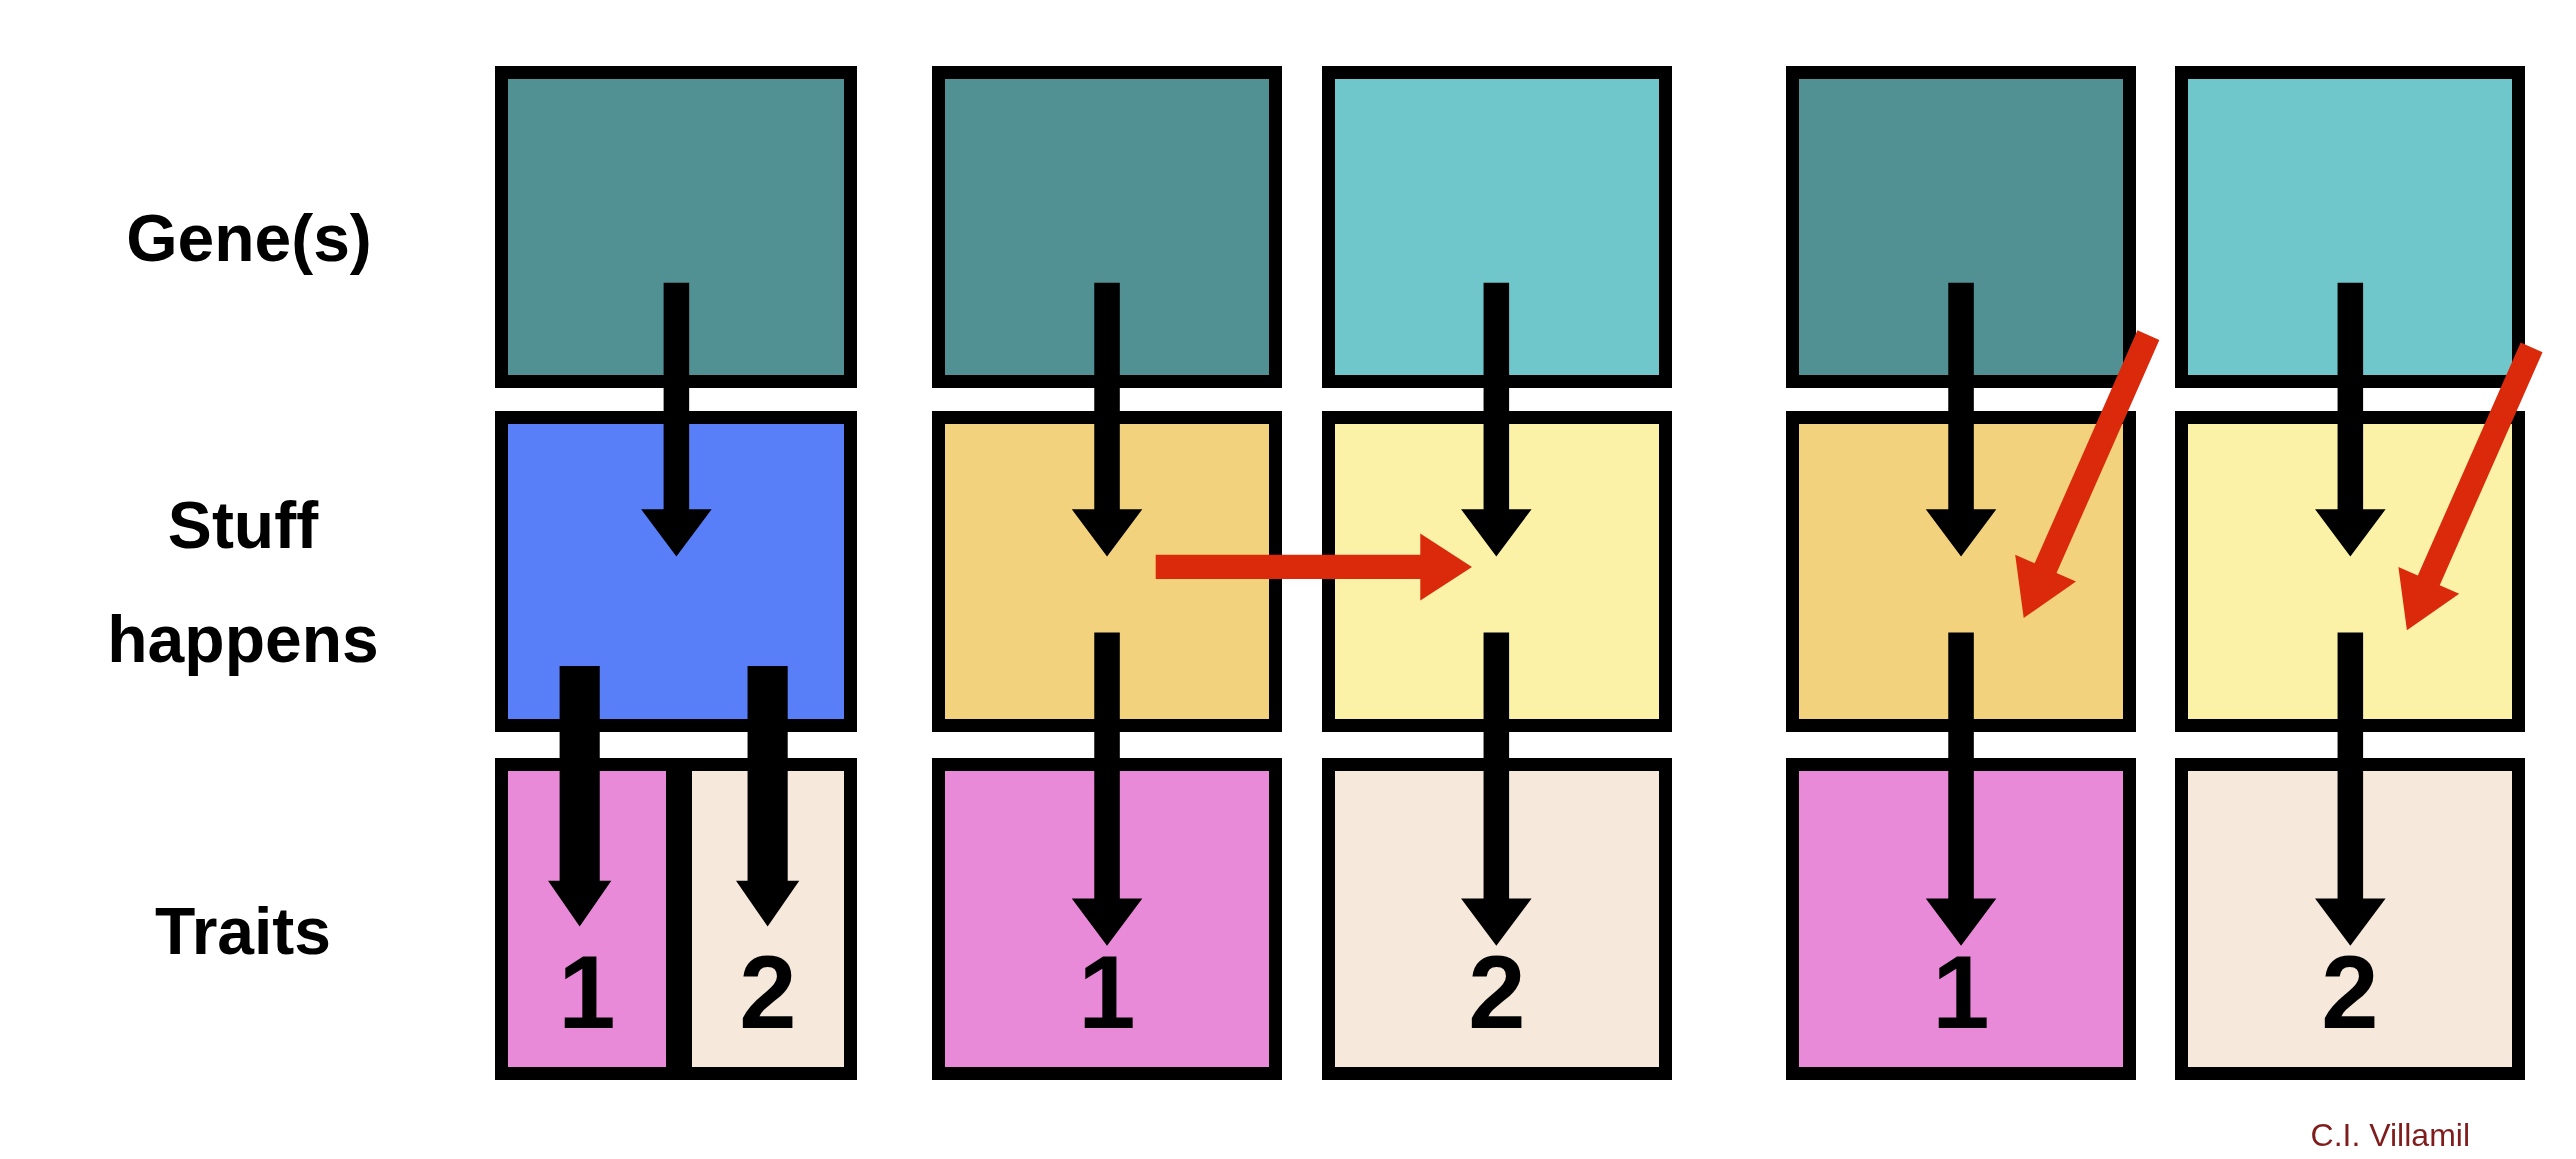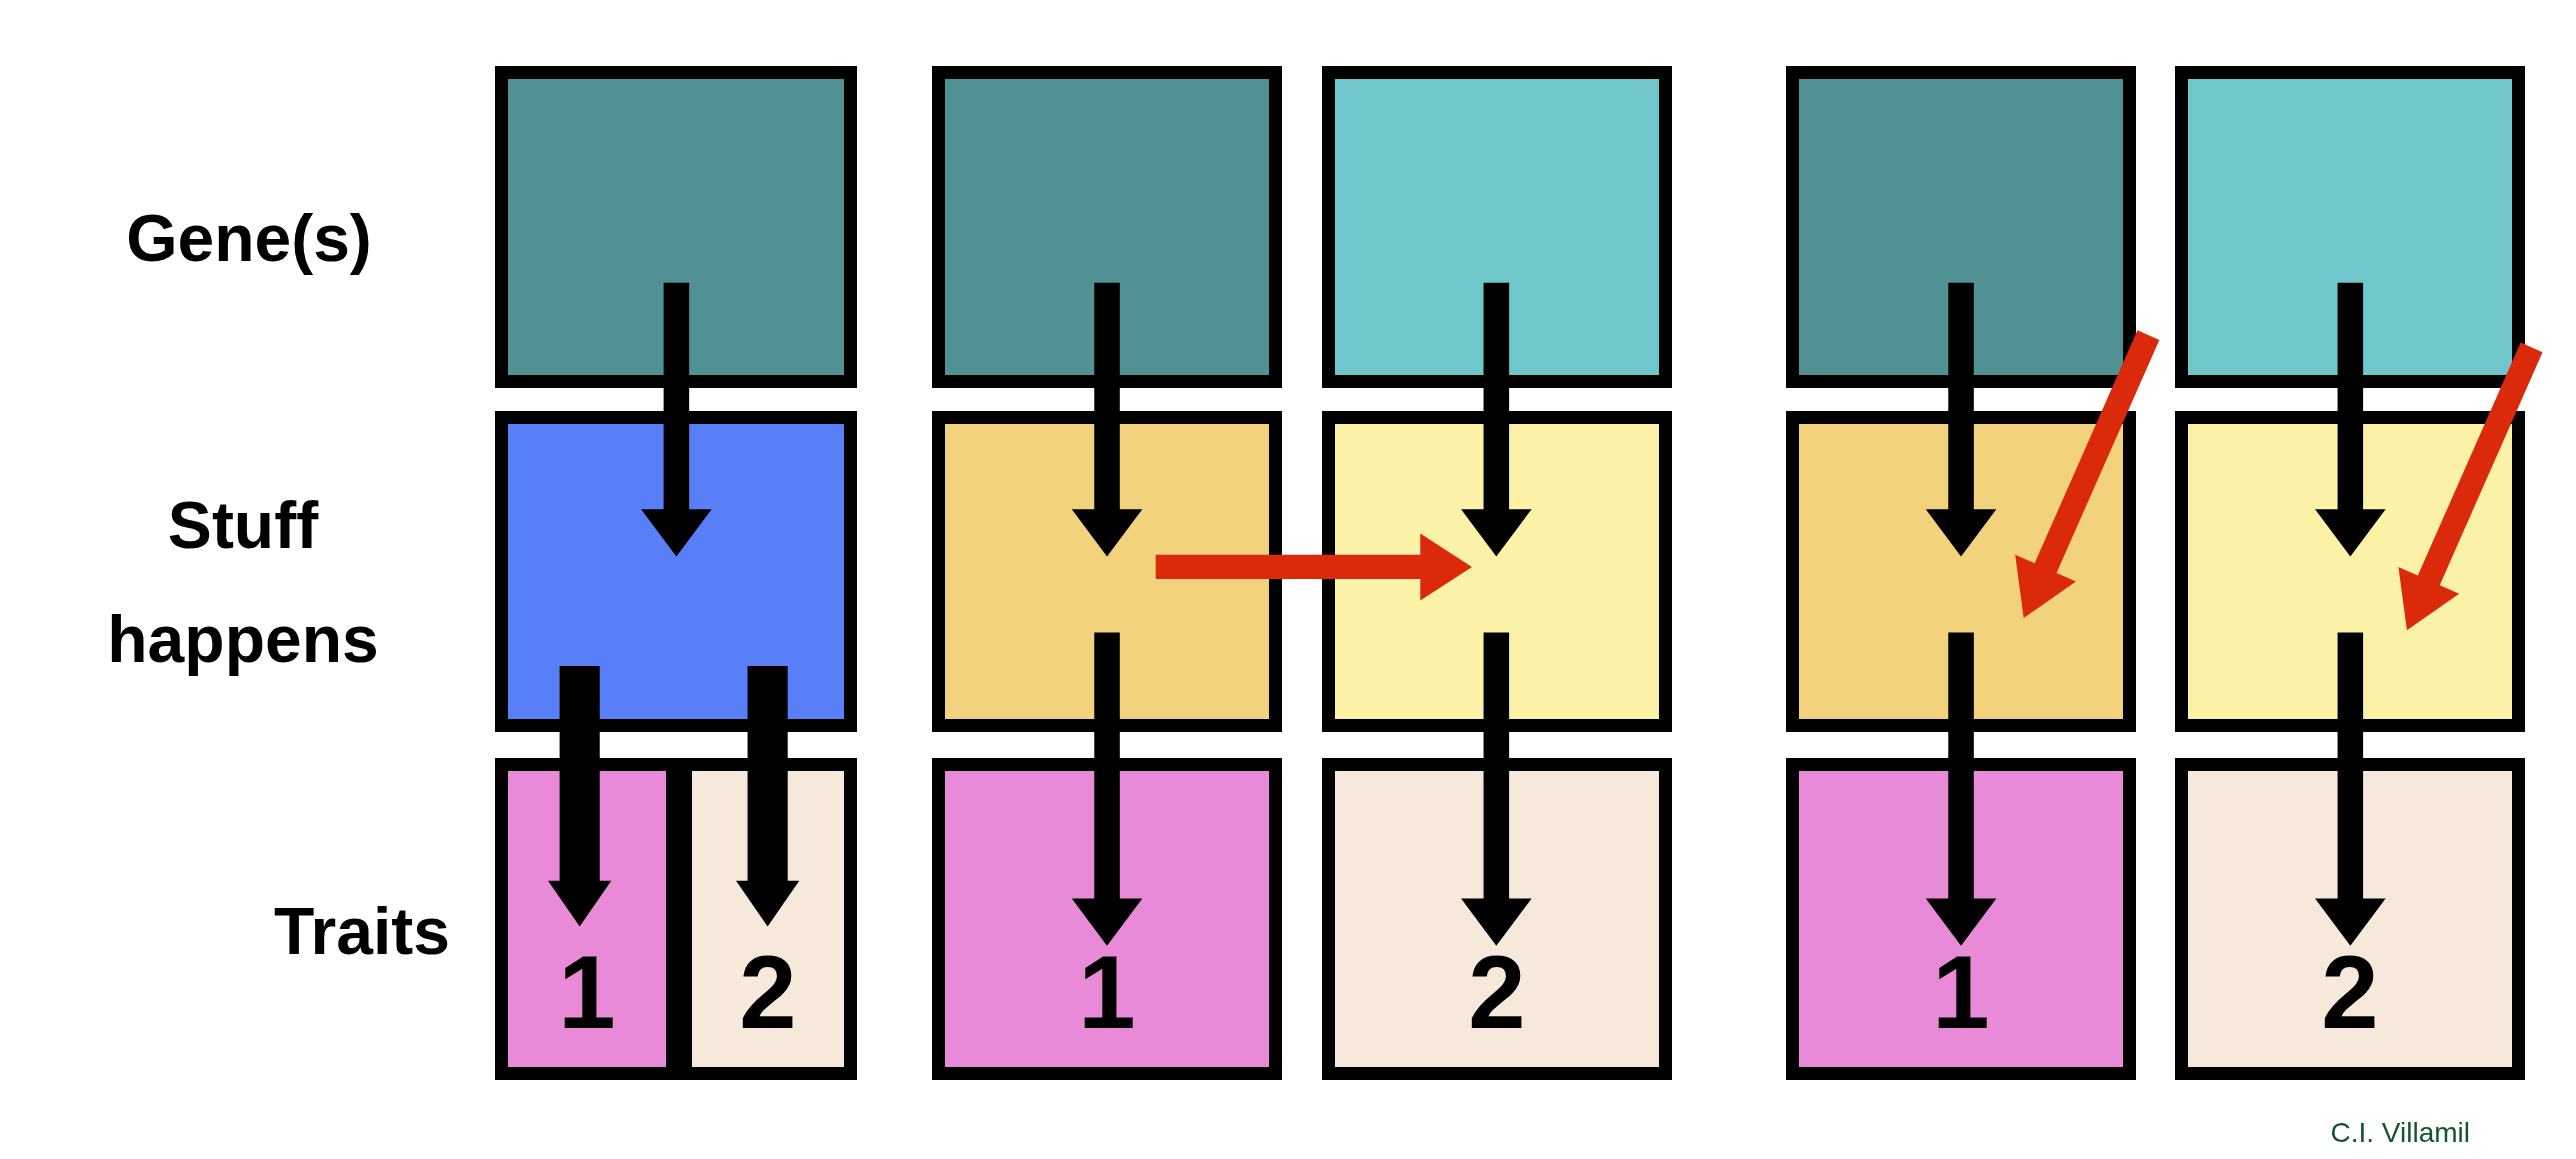--- a/index.html
+++ b/index.html
@@ -40,33 +40,33 @@
     left: 0;
     top: 0;
     width: 2576px;
     height: 1160px;
     pointer-events: none;
   }
   .credit {
     position: absolute;
     right: 106px;
     top: 1117px;
-    font-size: 28px;
+    font-size: 32px;
     font-weight: normal;
-    color: #14532d;
+    color: #7f1d1d;
   }
 </style>
 </head>
 <body>
 
 <div id="canvas">
 
   <div class="row-label" style="left:36px; top:181px; width:426px;">Gene(s)</div>
   <div class="row-label" style="left:24px; top:468px; width:438px;">Stuff happens</div>
-  <div class="row-label" style="left:36px; top:874px; width:414px;text-align:right;">Traits</div>
+  <div class="row-label" style="left:36px; top:874px; width:414px;">Traits</div>
 
   <div class="box" style="left: 495px; top: 66px; width: 362px; height: 322px; background-color: rgb(82, 145, 147);"></div>
   <div class="box" style="left: 495px; top: 411px; width: 362px; height: 321px; background-color: rgb(88, 127, 247);"></div>
   <div class="box" style="left: 495px; top: 758px; width: 184px; height: 322px; background-color: rgb(233, 138, 217);">
     <div class="trait-number">1</div>
   </div>
   <div class="box" style="left: 679px; top: 758px; width: 178px; height: 322px; background-color: rgb(246, 232, 219);">
     <div class="trait-number">2</div>
   </div>
 

